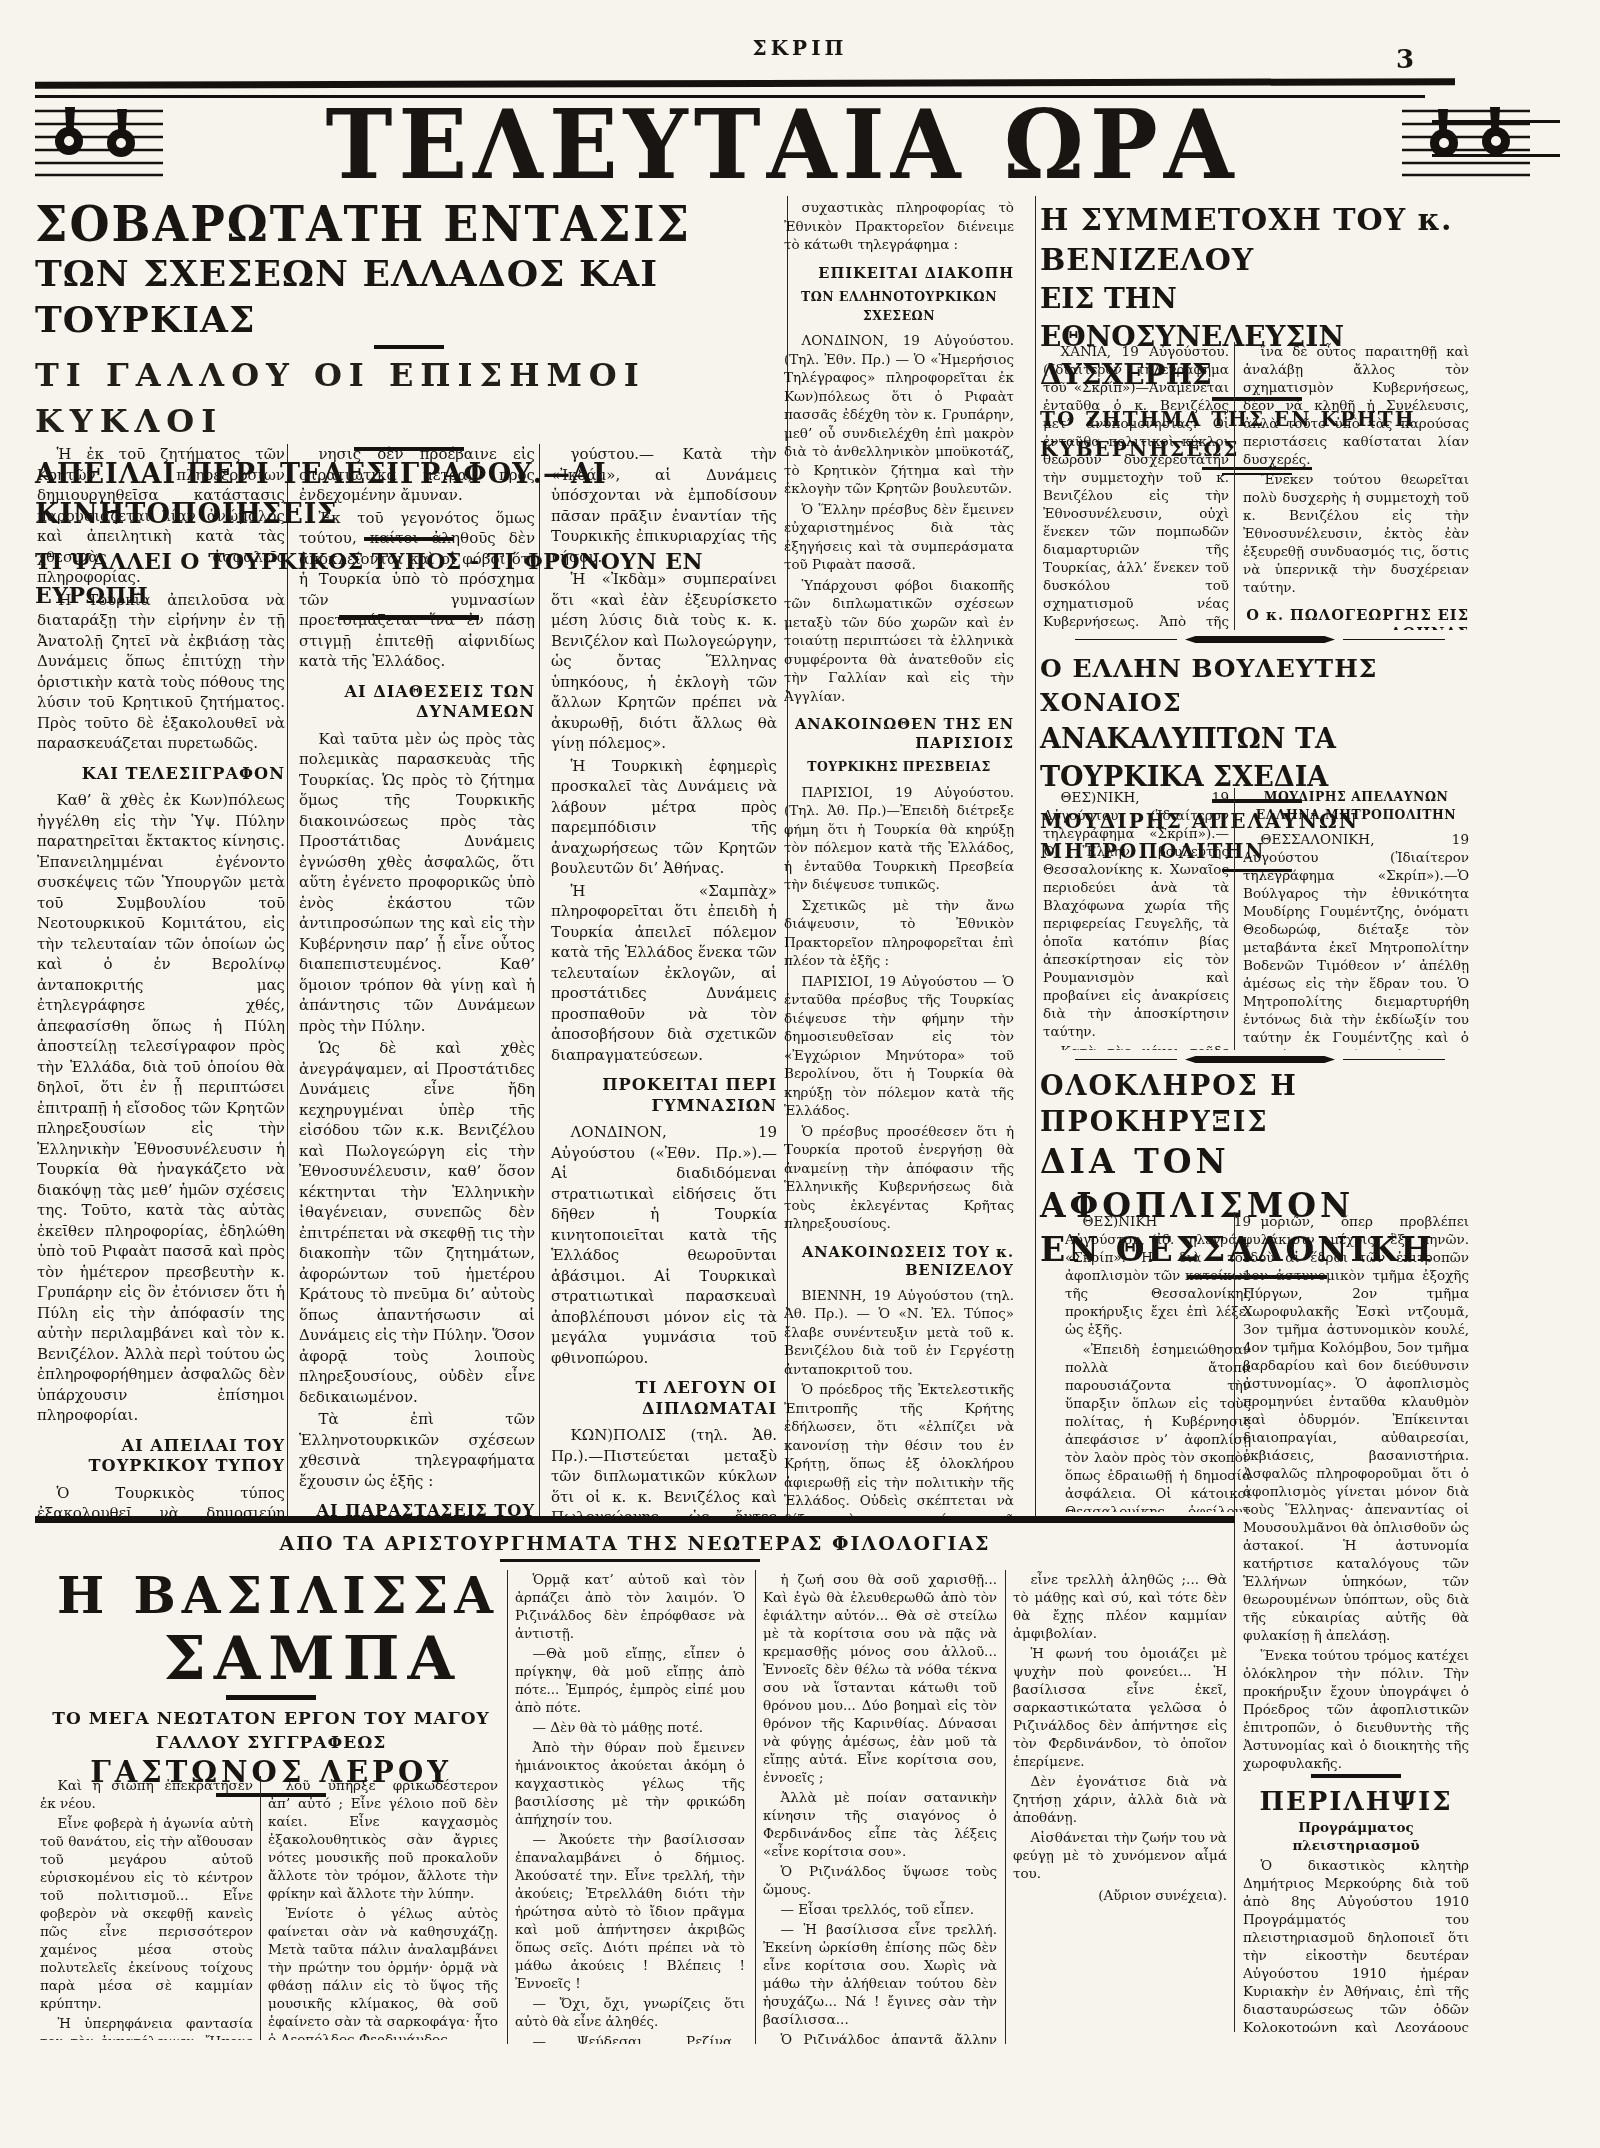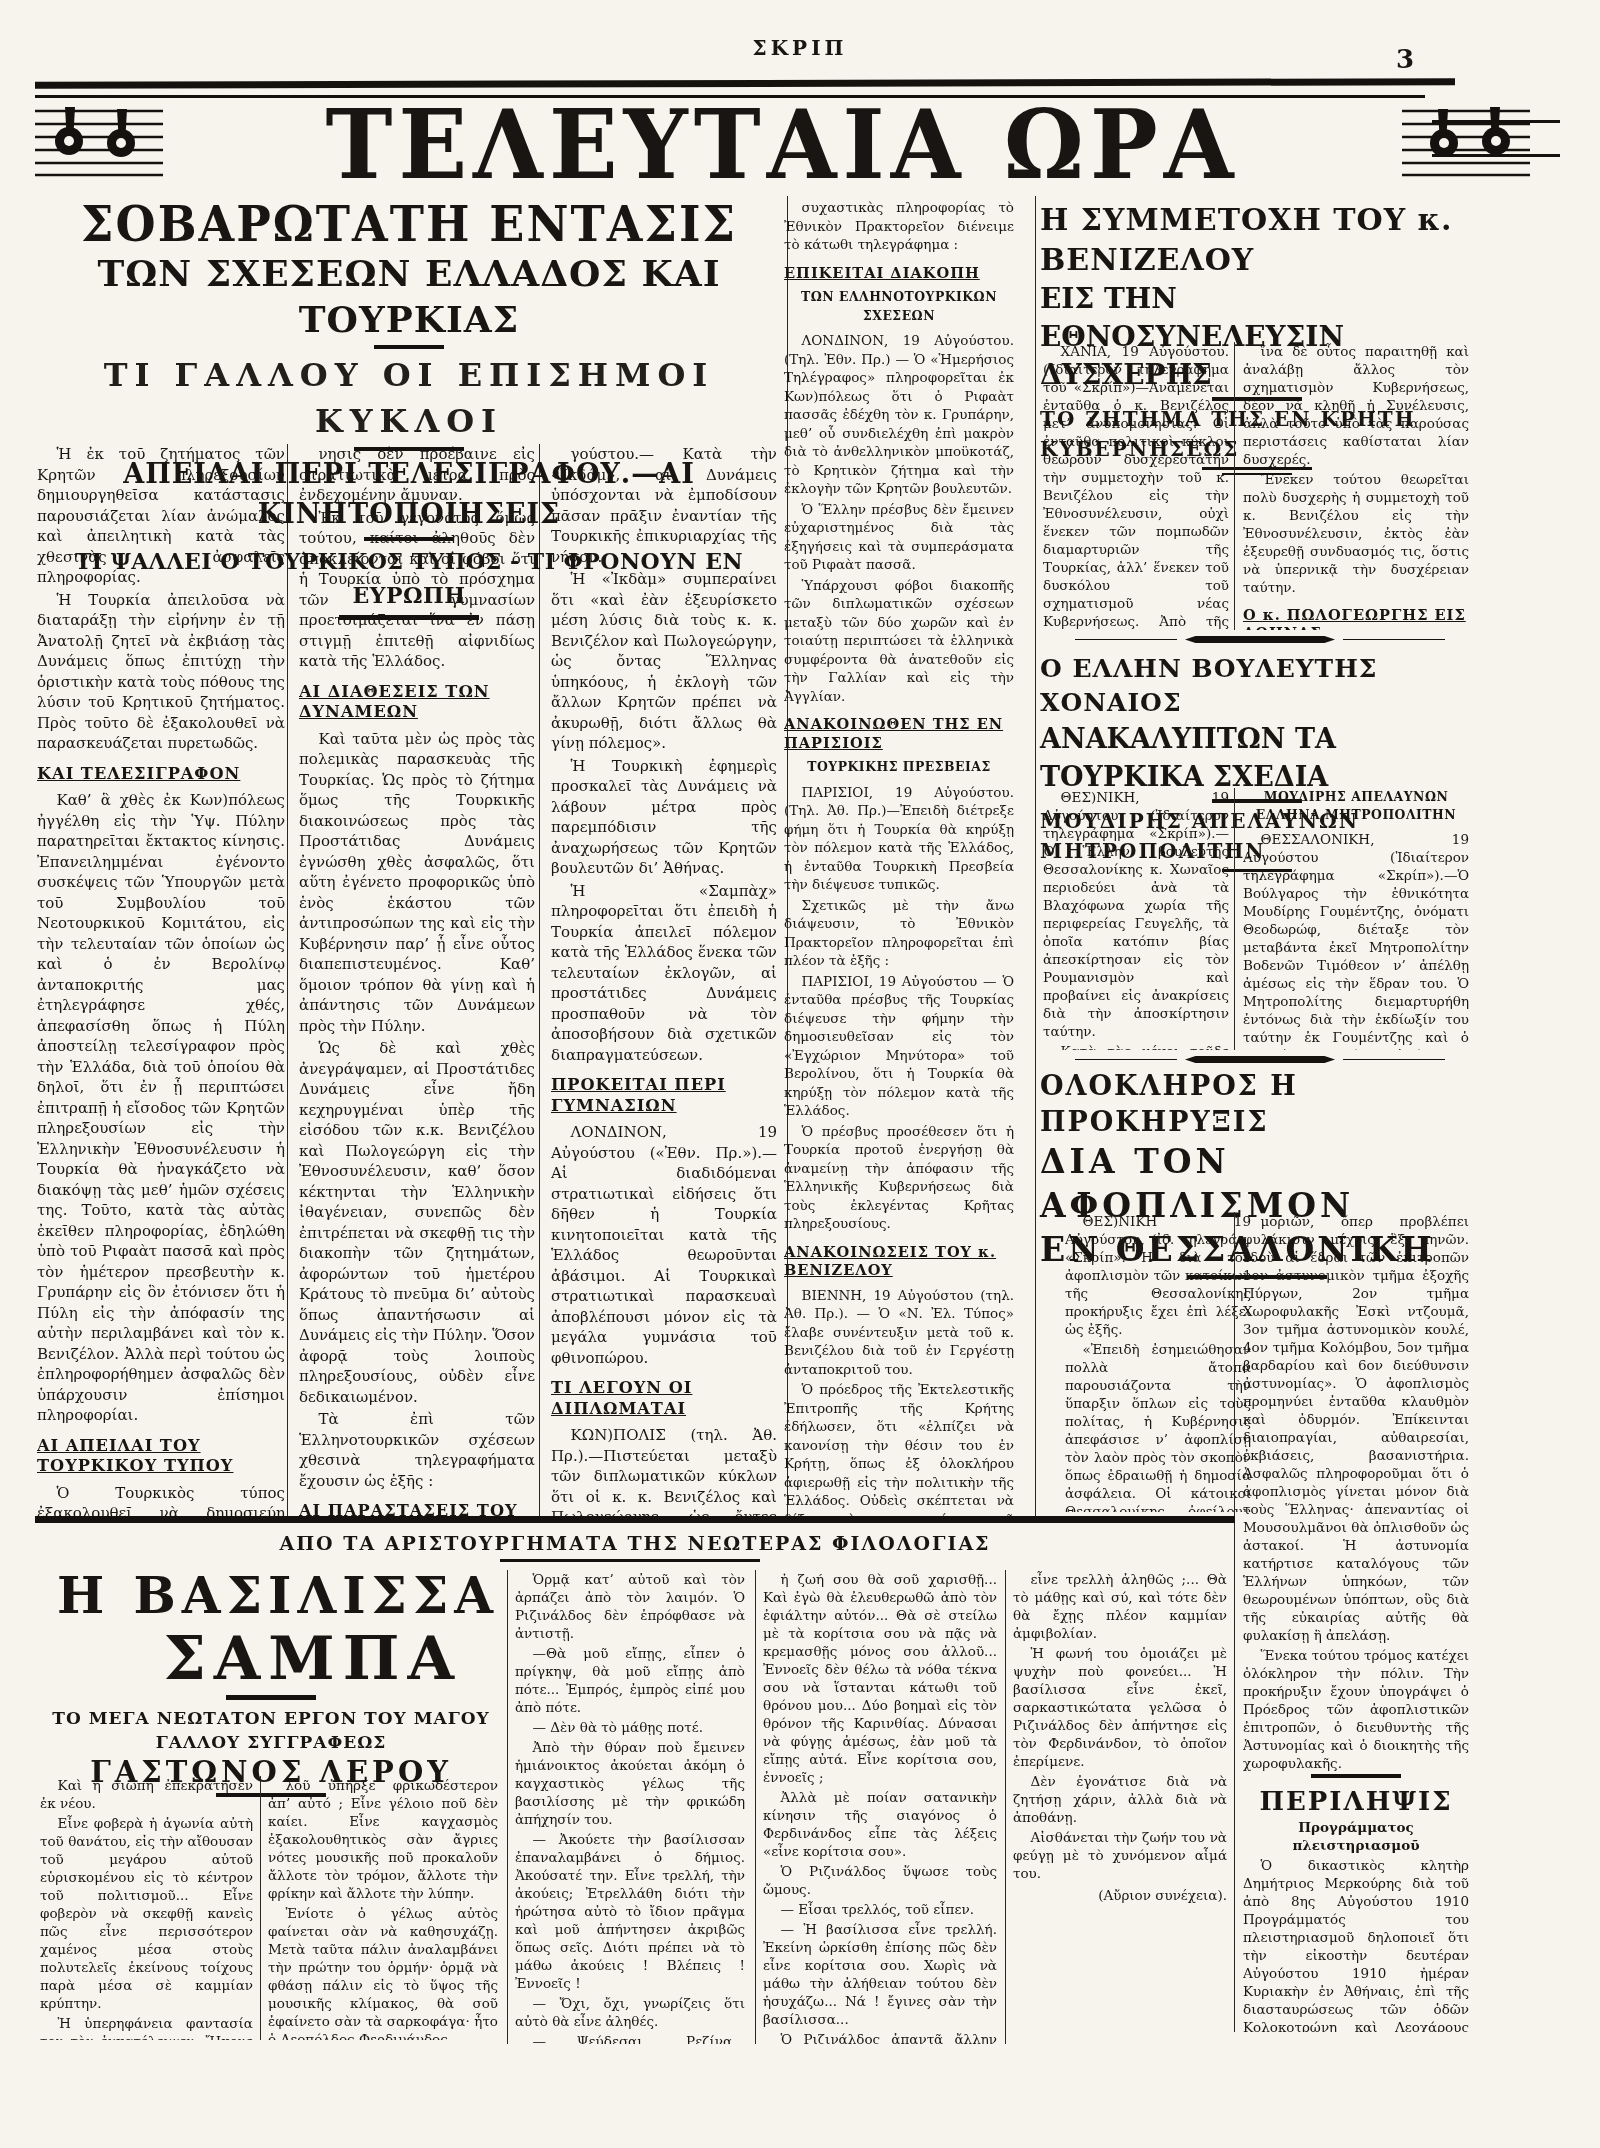--- a/index.html
+++ b/index.html
@@ -8,36 +8,36 @@
   .abs{position:absolute;}
   .rule{background:#14110e;}
   .vline{position:absolute;width:1px;background:#2b261f;}
   .paper-name{left:0;right:0;top:36px;text-align:center;font-weight:700;font-size:20px;letter-spacing:4px;}
   .page-num{left:1396px;top:44px;font-weight:700;font-size:26px;}
   .banner{left:35px;top:100px;width:1495px;height:88px;display:flex;align-items:center;}
   .banner-text{flex:1;text-align:center;font-weight:700;font-size:90px;line-height:82px;
                letter-spacing:6px;transform:scaleY(1.06);font-family:"DejaVu Serif",serif;white-space:nowrap;}
   .orn{flex:0 0 auto;}
   
-  .lead-head{left:35px;top:198px;width:748px;text-align:center;}
+  .lead-head{left:35px;top:198px;width:748px;}
   .d1{font-size:46px;line-height:52px;font-weight:700;letter-spacing:2px;transform:scaleY(1.05);}
   .d2{font-size:36px;line-height:46px;font-weight:700;letter-spacing:1px;}
   .d3{font-size:32px;line-height:46px;font-weight:700;letter-spacing:7px;color:#221e19;}
   .d4{font-size:27px;line-height:40px;font-weight:700;letter-spacing:1px;}
   .d5{font-size:22px;line-height:34px;font-weight:700;letter-spacing:.5px;}
   .u{height:4px;background:#14110e;margin:3px auto;}
   .uw70{width:70px}.uw110{width:110px}.uw140{width:140px}.uw90{width:90px}.uw260{width:260px}
   
   .col{position:absolute;overflow:hidden;text-align:justify;}
   .lead-col{font-size:15px;line-height:20.5px;}
   .mid-col{font-size:13.5px;line-height:18.5px;}
   .r-col{font-size:13.5px;line-height:18px;}
   .n-col{font-size:13.5px;line-height:18px;}
   .i-p{margin:0 0 2px 0;text-indent:1.3em;}
-  .i-h{font-weight:700;text-align:left;text-indent:0;font-size:1.08em;letter-spacing:1px;margin:10px 0 6px 0;text-decoration:underline;}
+  .i-h{font-weight:700;text-align:right;text-indent:0;font-size:1.08em;letter-spacing:1px;margin:10px 0 6px 0;}
   .i-hs{font-weight:700;text-align:center;text-indent:0;font-size:.92em;letter-spacing:.5px;margin:0 0 6px 0;}
   .i-H{font-weight:700;text-align:center;text-indent:0;font-size:26px;line-height:30px;letter-spacing:2px;margin:8px 0 2px 0;}
   .i-cb{text-align:center;text-indent:0;font-weight:700;margin:2px 0;}
   .i-r{text-align:right;text-indent:0;margin:4px 0;}
   .i-u{height:4px;background:#14110e;margin:2px auto 8px auto;width:90px;}
   
   .rh{position:absolute;left:1040px;width:434px;}
   .rh .h1a{font-size:30px;line-height:40px;font-weight:700;letter-spacing:1px;}
   .rh .h1b{font-size:28px;line-height:38px;font-weight:700;}
   .rh .deck{font-size:20px;line-height:30px;font-weight:700;letter-spacing:2px;}

